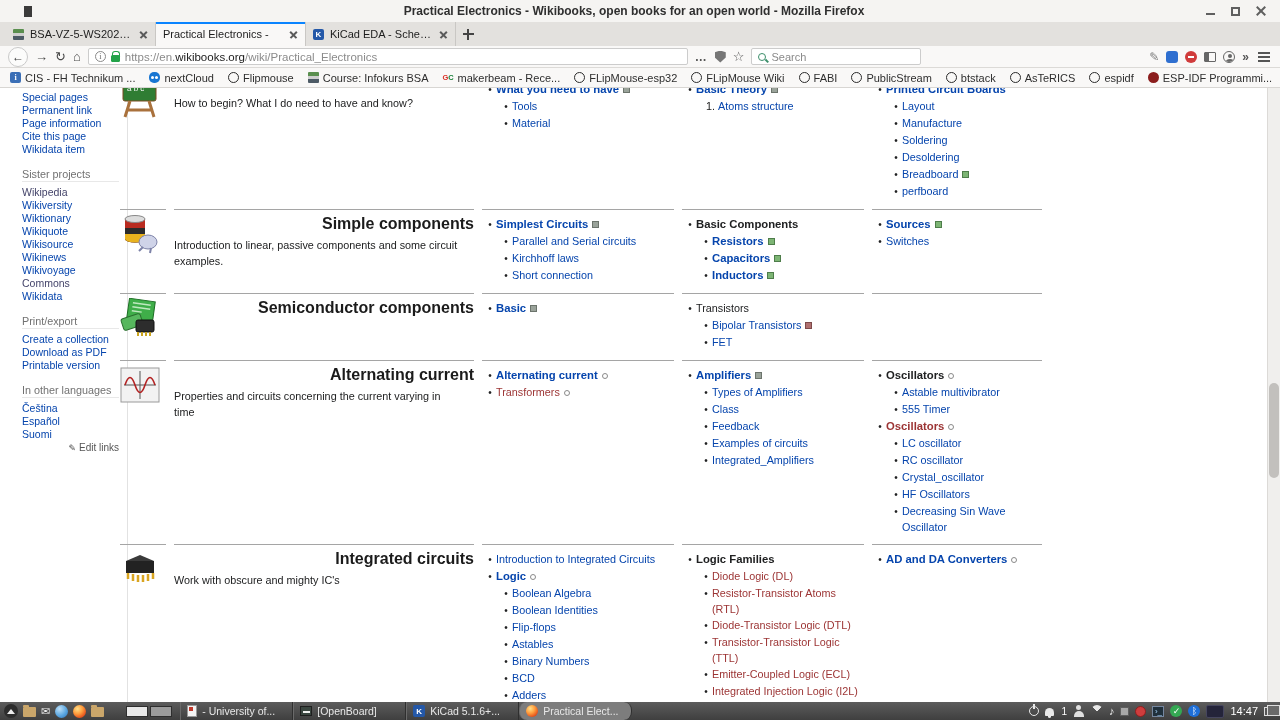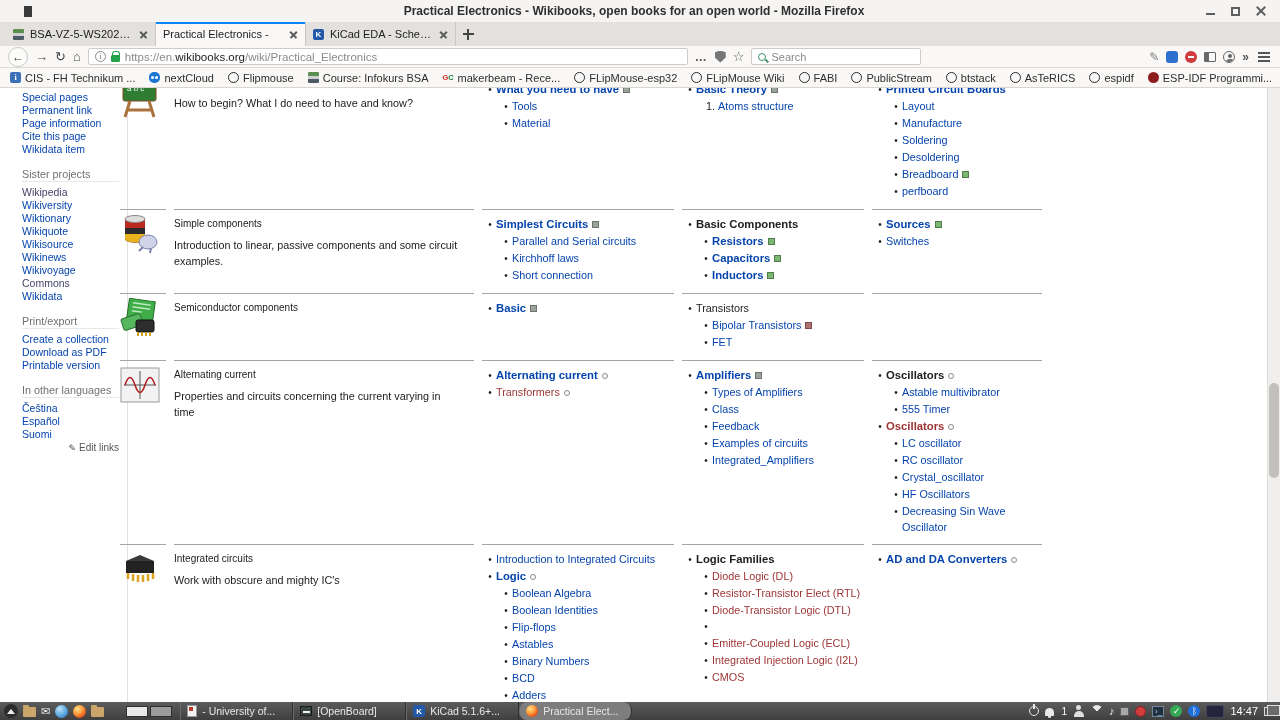--- a/index.html
+++ b/index.html
@@ -76,21 +76,21 @@
   .sb-link { display:block; color:#0645ad; line-height:13px; cursor:pointer; }
   .sb-link.v { color:#44446a; }
   .sb-head { color:#717171; font-size:10.8px; margin:12px 0 4px; border-bottom:1px solid #e8e8e8; padding-bottom:1px; }
   .sb-edit { display:flex; justify-content:flex-end; align-items:center; gap:3px; color:#555; font-size:10px; margin-top:1px; }
   .sb-pencil { color:#444; font-size:9px; }
 
   .main { position:absolute; left:120px; top:-14px; width:915px; display:grid;
           grid-template-columns:46px 300px 192px 182px 170px; column-gap:8px; }
   .tcell { border-top:1px solid #a5a5a5; padding:6px 0 9px; }
   .ticon { padding-top:4px; }
-  .ttitle { font-weight:normal; font-size:10px; color:#1b1b1b; margin-bottom:6px; line-height:16px; }
+  .ttitle { font-weight:bold; font-size:16px; color:#1b1b1b; margin-bottom:6px; line-height:16px;text-align:right; }
   .tspacer { height:15px; }
   .tdesc { font-size:10.8px; color:#202122; line-height:15.5px; padding-right:12px; }
   .item { display:flex; align-items:baseline; line-height:16px; font-size:10.8px; }
   .ind0 { padding-left:2px; } .ind1 { padding-left:18px; }
   .blt { width:12px; flex:none; text-align:center; color:#202122; font-size:10px; }
   .blt.num { width:18px; text-align:right; padding-right:3px; font-size:10.8px; }
   .lk { color:#0645ad; cursor:pointer; } .rd { color:#9c3434; cursor:pointer; } .pl { color:#202122; }
   .hd { font-weight:bold; font-size:11.3px; }
   .st-sq { display:inline-block; width:7px; height:7px; margin-left:4px; flex:none; align-self:center; }
   .st-sq.sg { background:#7db574; border:1px solid #4e7d4a; }
@@ -602,28 +602,29 @@
         <div class="item ind0">
           <span class="blt">•</span>
           <span class="hd pl">Logic Families</span>
         </div>
         <div class="item ind1">
           <span class="blt">•</span>
           <span class="rd">Diode Logic (DL)</span>
         </div>
         <div class="item ind1">
           <span class="blt">•</span>
-          <span class="rd">Resistor-Transistor Elect (RTL)</span>
+          <span class="rd">Resistor-Transistor Atoms (RTL)</span>
         </div>
         <div class="item ind1">
           <span class="blt">•</span>
           <span class="rd">Diode-Transistor Logic (DTL)</span>
         </div>
         <div class="item ind1">
           <span class="blt">•</span>
+          <span class="rd">Transistor-Transistor Logic (TTL)</span>
         </div>
         <div class="item ind1">
           <span class="blt">•</span>
           <span class="rd">Emitter-Coupled Logic (ECL)</span>
         </div>
         <div class="item ind1">
           <span class="blt">•</span>
           <span class="rd">Integrated Injection Logic (I2L)</span>
         </div>
         <div class="item ind1">

